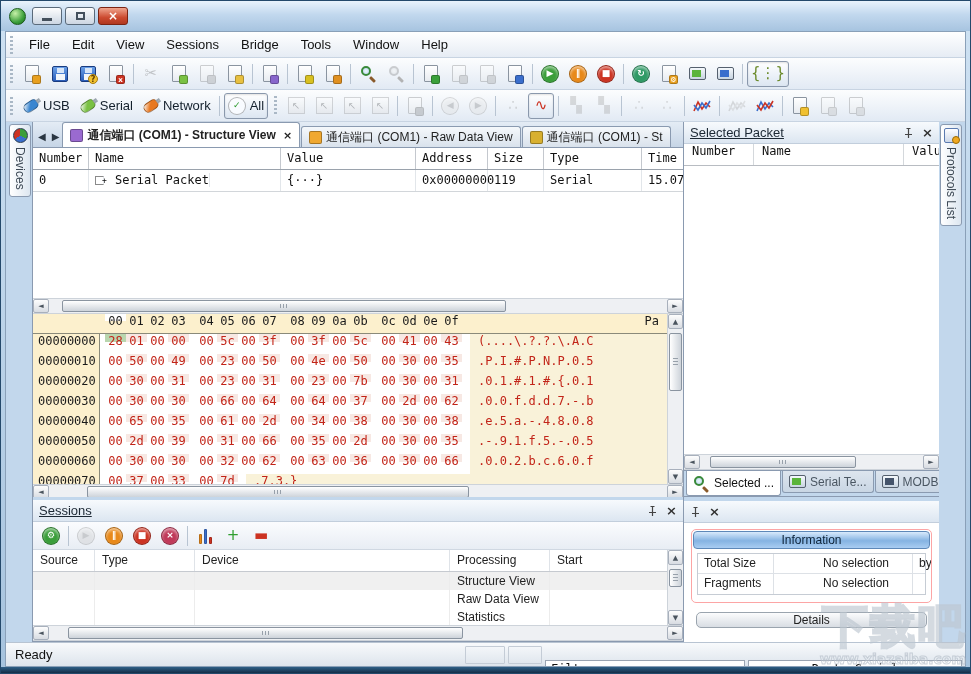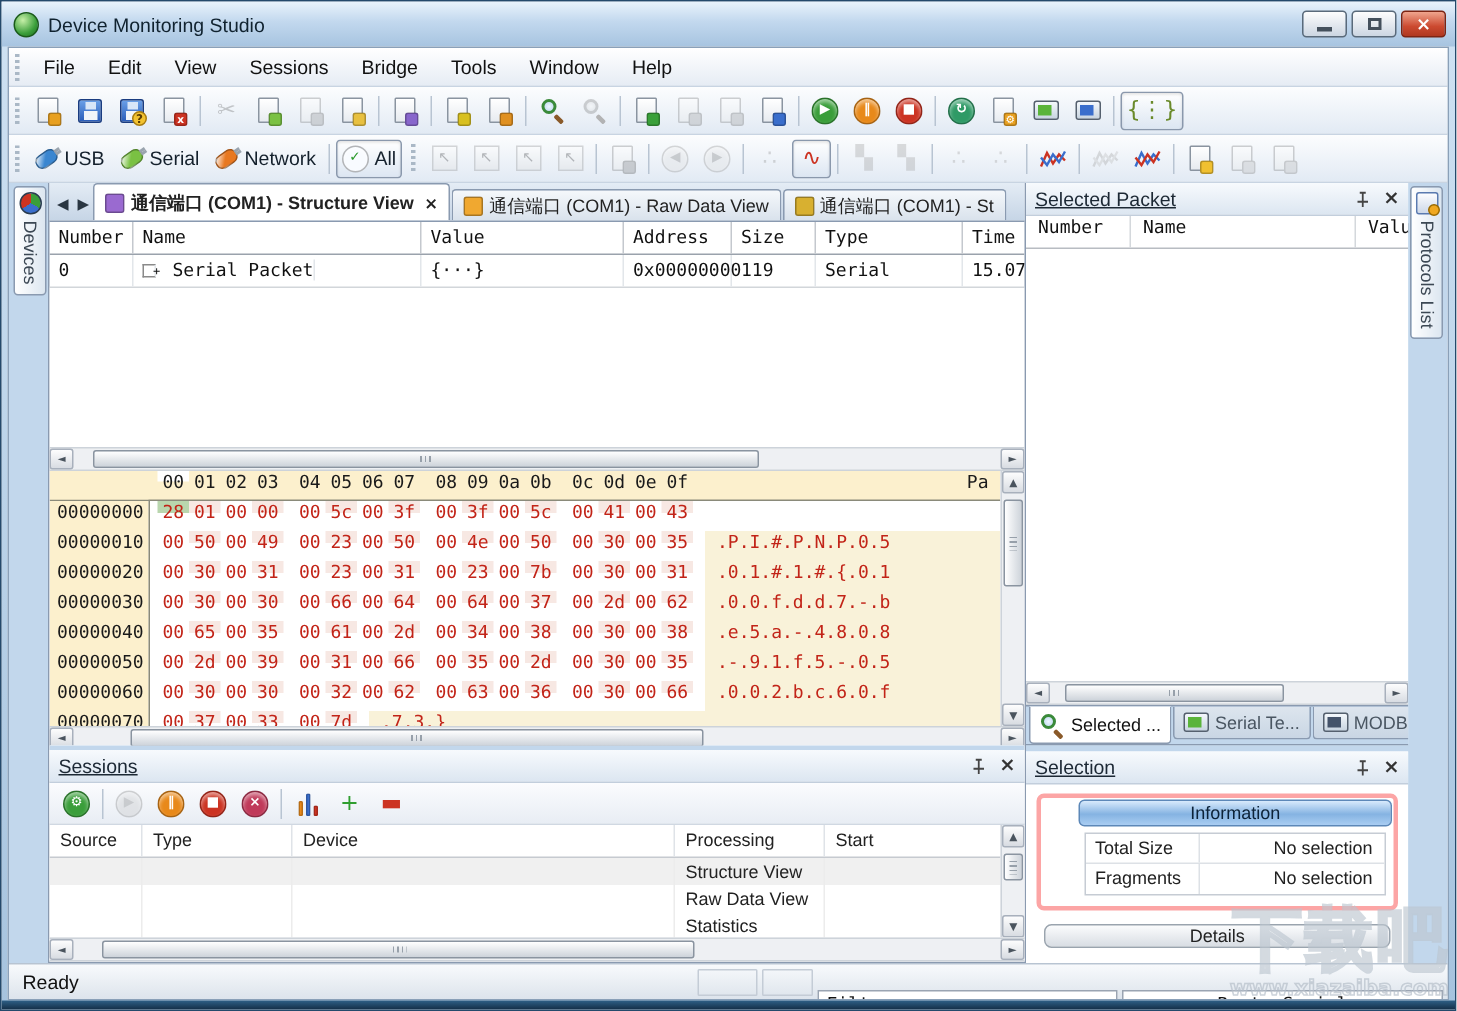--- a/index.html
+++ b/index.html
@@ -181,21 +181,21 @@
   .pc0{width:70px;flex:none;}.pc1{width:150px;flex:none;}.pc2{flex:1;border-right:none!important;}
   .sp-body{flex:1;background:#fff;}
   .bottomtabs{height:26px;flex:none;background:#c2d7ec;display:flex;align-items:flex-start;padding:0 2px;gap:1px;border-top:1px solid #8a9ab0;}
   .btab{display:inline-flex;align-items:center;gap:4px;height:22px;padding:0 6px;white-space:nowrap;
     border:1px solid #8a9ab0;border-top:none;border-radius:0 0 3px 3px;background:linear-gradient(#dde5ee,#c9d6e4);
     font-size:12px;color:#4a5662;overflow:hidden;flex:none;}
   .btab.active{background:#fff;height:25px;color:#111;}
   .vgap{height:4px;background:#c2d7ec;flex:none;}
   .selection{height:141px;flex:none;background:#fff;display:flex;flex-direction:column;}
   .sel-body{flex:1;padding-top:3px;}
-  .infogroup{border:3px solid #fca5a5;border-radius:5px;margin:3px 7px 0;overflow:hidden;background:#fff;padding-left:24px;}
+  .infogroup{border:1px solid #fca5a5;border-radius:5px;margin:3px 7px 0;overflow:hidden;background:#fff;}
   .infopill{height:18px;margin:1px;border-radius:4px;display:flex;align-items:center;justify-content:center;
     background:linear-gradient(#d8eafc,#85b3e2 55%,#a9cdf2);border:1px solid #5d88b8;font-size:12px;color:#0c2238;}
   .infotable{margin:4px 5px 7px;border:1px solid #c6ccd4;font-size:12px;color:#222;}
   .inforow{display:flex;height:20px;line-height:19px;}
   .inforow:first-child{border-bottom:1px solid #dde1e6;}
   .inforow span{border-right:1px solid #dde1e6;padding-left:6px;overflow:hidden;white-space:nowrap;}
   .ic0{width:76px;flex:none;}.ic1{width:96px;flex:none;margin-left:43px;}.ic2{width:46px;flex:none;}.ic3{flex:1;border-right:none!important;}
   .detailspill{height:16px;margin:9px 12px 0;border:1px solid #9aa4ae;border-radius:5px;
     background:linear-gradient(#fbfcfd,#d8dde3);display:flex;align-items:center;justify-content:center;
     font-size:12px;color:#222;}
@@ -220,21 +220,20 @@
 
   .pin-svg{display:block;}
 </style>
 </head>
 <body>
 
 <div class="window">
 
   <div class="titlebar">
     <span class="app-icon"></span>
-    <span class="title-text">Device Monitoring Studio</span>
     <span class="winbtns">
       <span class="wbtn min">
           <i></i>
         </span>
       <span class="wbtn res">
           <i></i>
         </span>
       <span class="wbtn close">×</span>
     </span>
   </div>
@@ -607,20 +606,21 @@
                       <span class="hbyte stripe">3f</span>
                       <span class="hbyte grp">00</span>
                       <span class="hbyte stripe">3f</span>
                       <span class="hbyte">00</span>
                       <span class="hbyte stripe">5c</span>
                       <span class="hbyte grp">00</span>
                       <span class="hbyte stripe">41</span>
                       <span class="hbyte">00</span>
                       <span class="hbyte stripe">43</span>
                     </span>
+                    <span class="hascii">(....\.?.?.\.A.C</span>
                   </div>
                   <div class="hexrow">
                     <span class="haddr">00000010</span>
                     <span class="hbytes">
                       <span class="hbyte">00</span>
                       <span class="hbyte stripe">50</span>
                       <span class="hbyte">00</span>
                       <span class="hbyte stripe">49</span>
                       <span class="hbyte grp">00</span>
                       <span class="hbyte stripe">23</span>
@@ -922,21 +922,20 @@
                 </span>
                 <span class="btab-label">MODBU...</span>
               </span>
             </div>
         </div>
 
         <div class="vgap"></div>
 
         <div class="selection">
           <div class="paneltitle">
-            <span class="pt-label">Selection</span>
             <span class="ptools">
               <span class="pin">
                   <svg class="pin-svg" width="11" height="12" viewBox="0 0 11 12">
                     <path d="M3.5 1.5h4M5.5 1.5v5.5M2 7.5h7M5.5 7.5V11" stroke="#444" stroke-width="1.2" fill="none"></path>
                   </svg>
                 </span>
               <span class="pclose">×</span>
             </span>
           </div>
           <div class="sel-body">

